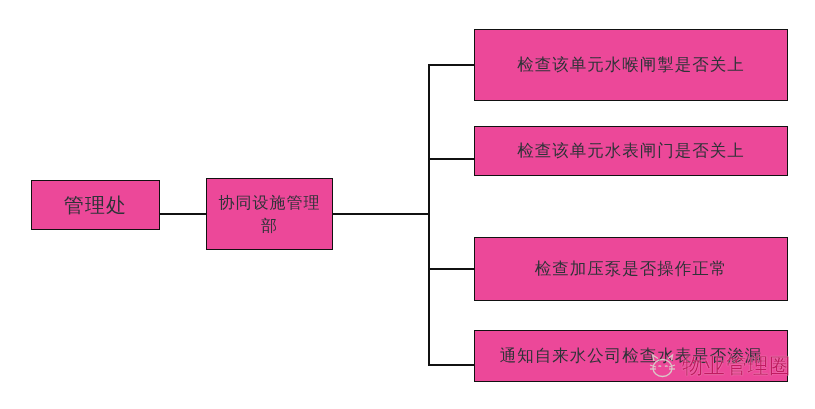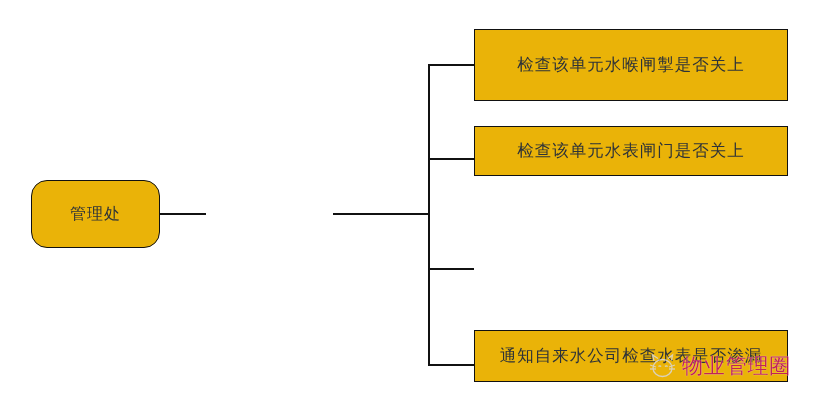--- a/index.html
+++ b/index.html
@@ -14,40 +14,39 @@
     position: relative;
     width: 815px;
     height: 409px;
     background: #ffffff;
     overflow: hidden;
   }
   .node {
     position: absolute;
     box-sizing: border-box;
     border: 1.6px solid #111111;
-    background: #eab308;
+    background: #ec4899;
     display: flex;
     align-items: center;
     justify-content: center;
     text-align: center;
     color: #2e3338;
     font-family: "Liberation Serif", "DejaVu Serif", serif;
     line-height: 1.45;
     letter-spacing: 0.06em;
     z-index: 2;
   }
   .node-text {
     display: block;
     padding: 0 6px;
   }
   
   #node-root {
-    left: 31px;  top: 180px;  width: 129px; height: 68px;
-    font-size: 16px;
-    border-radius: 16px;
+    left: 31px;  top: 180px;  width: 129px; height: 50px;
+    font-size: 20px;
   }
   #node-dept {
     left: 206px; top: 178px; width: 127px; height: 72px;
     font-size: 16px;
   }
   
   #node-leaf-0 { left: 474px; top: 29px;  width: 314px; height: 72px; font-size: 16.5px; }
   #node-leaf-1 { left: 474px; top: 126px; width: 314px; height: 50px; font-size: 16.5px; }
   #node-leaf-2 { left: 474px; top: 237px; width: 314px; height: 64px; font-size: 16.5px; }
   #node-leaf-3 { left: 474px; top: 330px; width: 314px; height: 52px; font-size: 16.5px; }
@@ -106,29 +105,35 @@
   <div class="conn conn-v" id="conn-trunk"></div>
   <div class="conn conn-h" id="conn-stub-0"></div>
   <div class="conn conn-h" id="conn-stub-1"></div>
   <div class="conn conn-h" id="conn-stub-2"></div>
   <div class="conn conn-h" id="conn-stub-3"></div>
 
   <div class="node" id="node-root">
     <span class="node-text">管理处</span>
   </div>
 
+  <div class="node" id="node-dept">
+    <span class="node-text">协同设施管理部</span>
+  </div>
 
   <div class="node" id="node-leaf-0">
     <span class="node-text">检查该单元水喉闸掣是否关上</span>
   </div>
 
   <div class="node" id="node-leaf-1">
     <span class="node-text">检查该单元水表闸门是否关上</span>
   </div>
 
+  <div class="node" id="node-leaf-2">
+    <span class="node-text">检查加压泵是否操作正常</span>
+  </div>
 
   <div class="node" id="node-leaf-3">
     <span class="node-text">通知自来水公司检查水表是否渗漏</span>
   </div>
 
   <div id="watermark">
     <span class="wm-logo">
       <svg viewBox="0 0 30 28" width="30" height="28" aria-hidden="true">
         <g fill="none" stroke="#d8d4cc" stroke-width="1.3">
           <path d="M6 9 L4.5 3 L10 6.5"></path>

